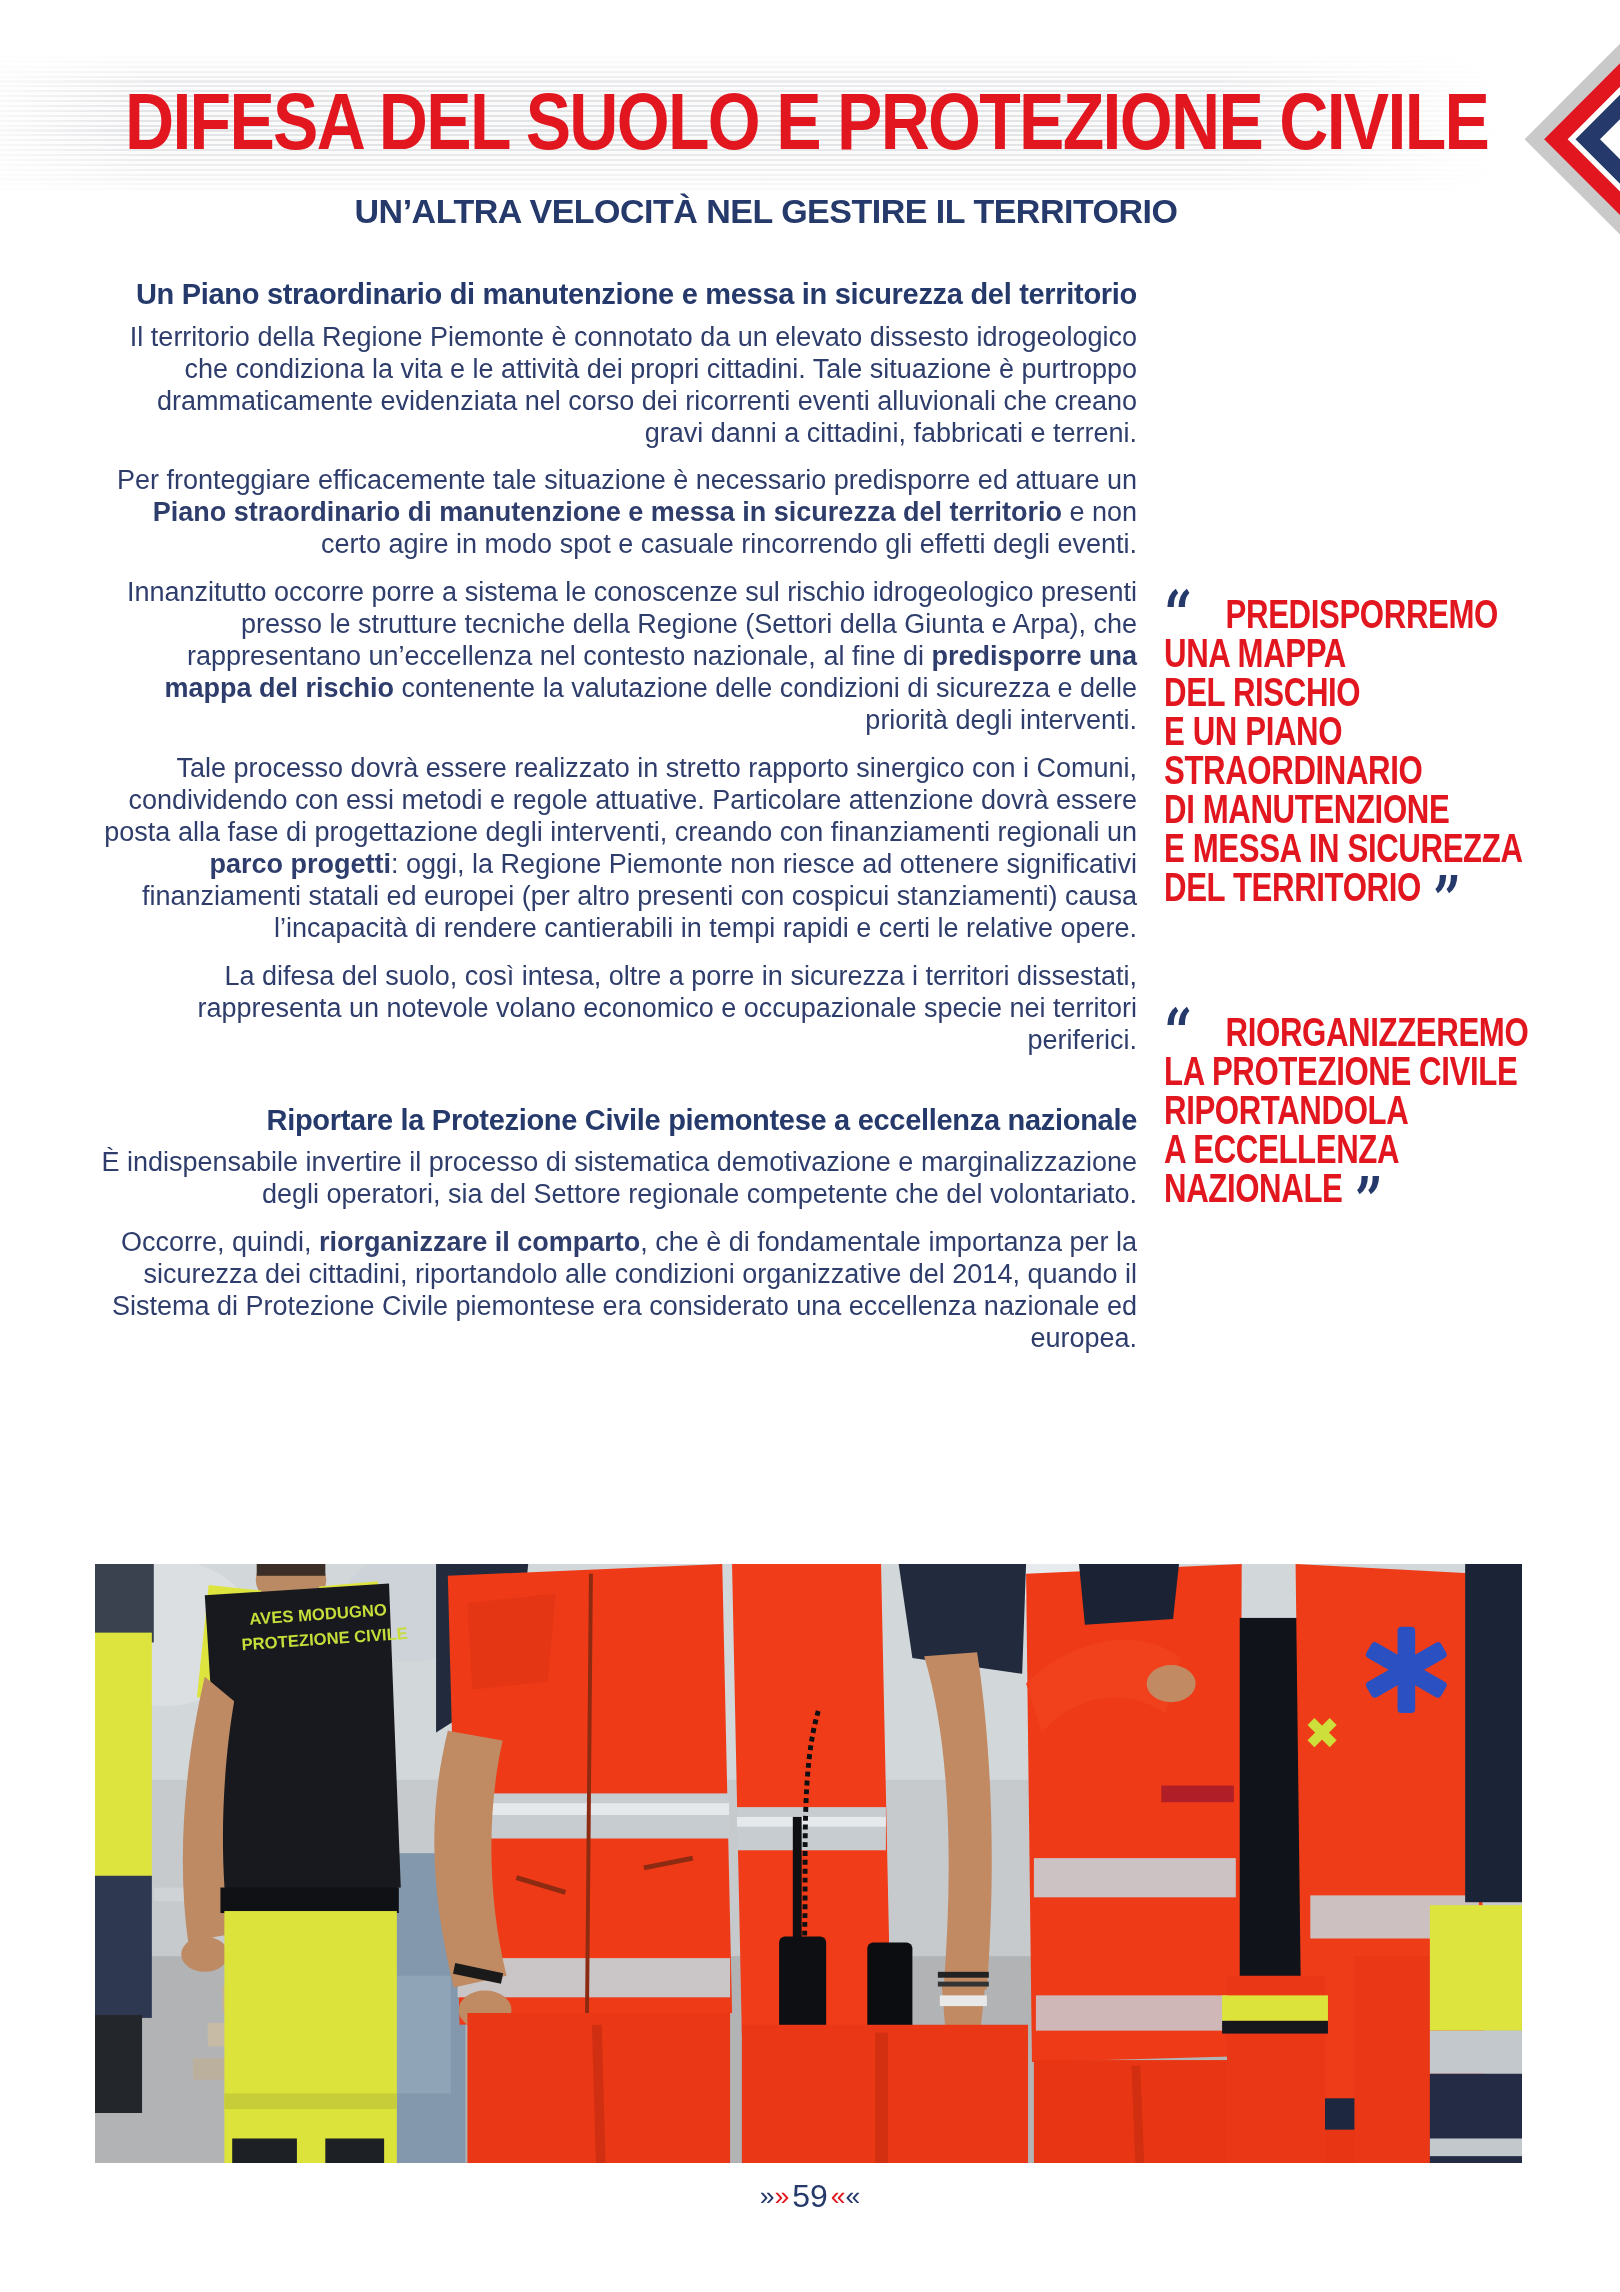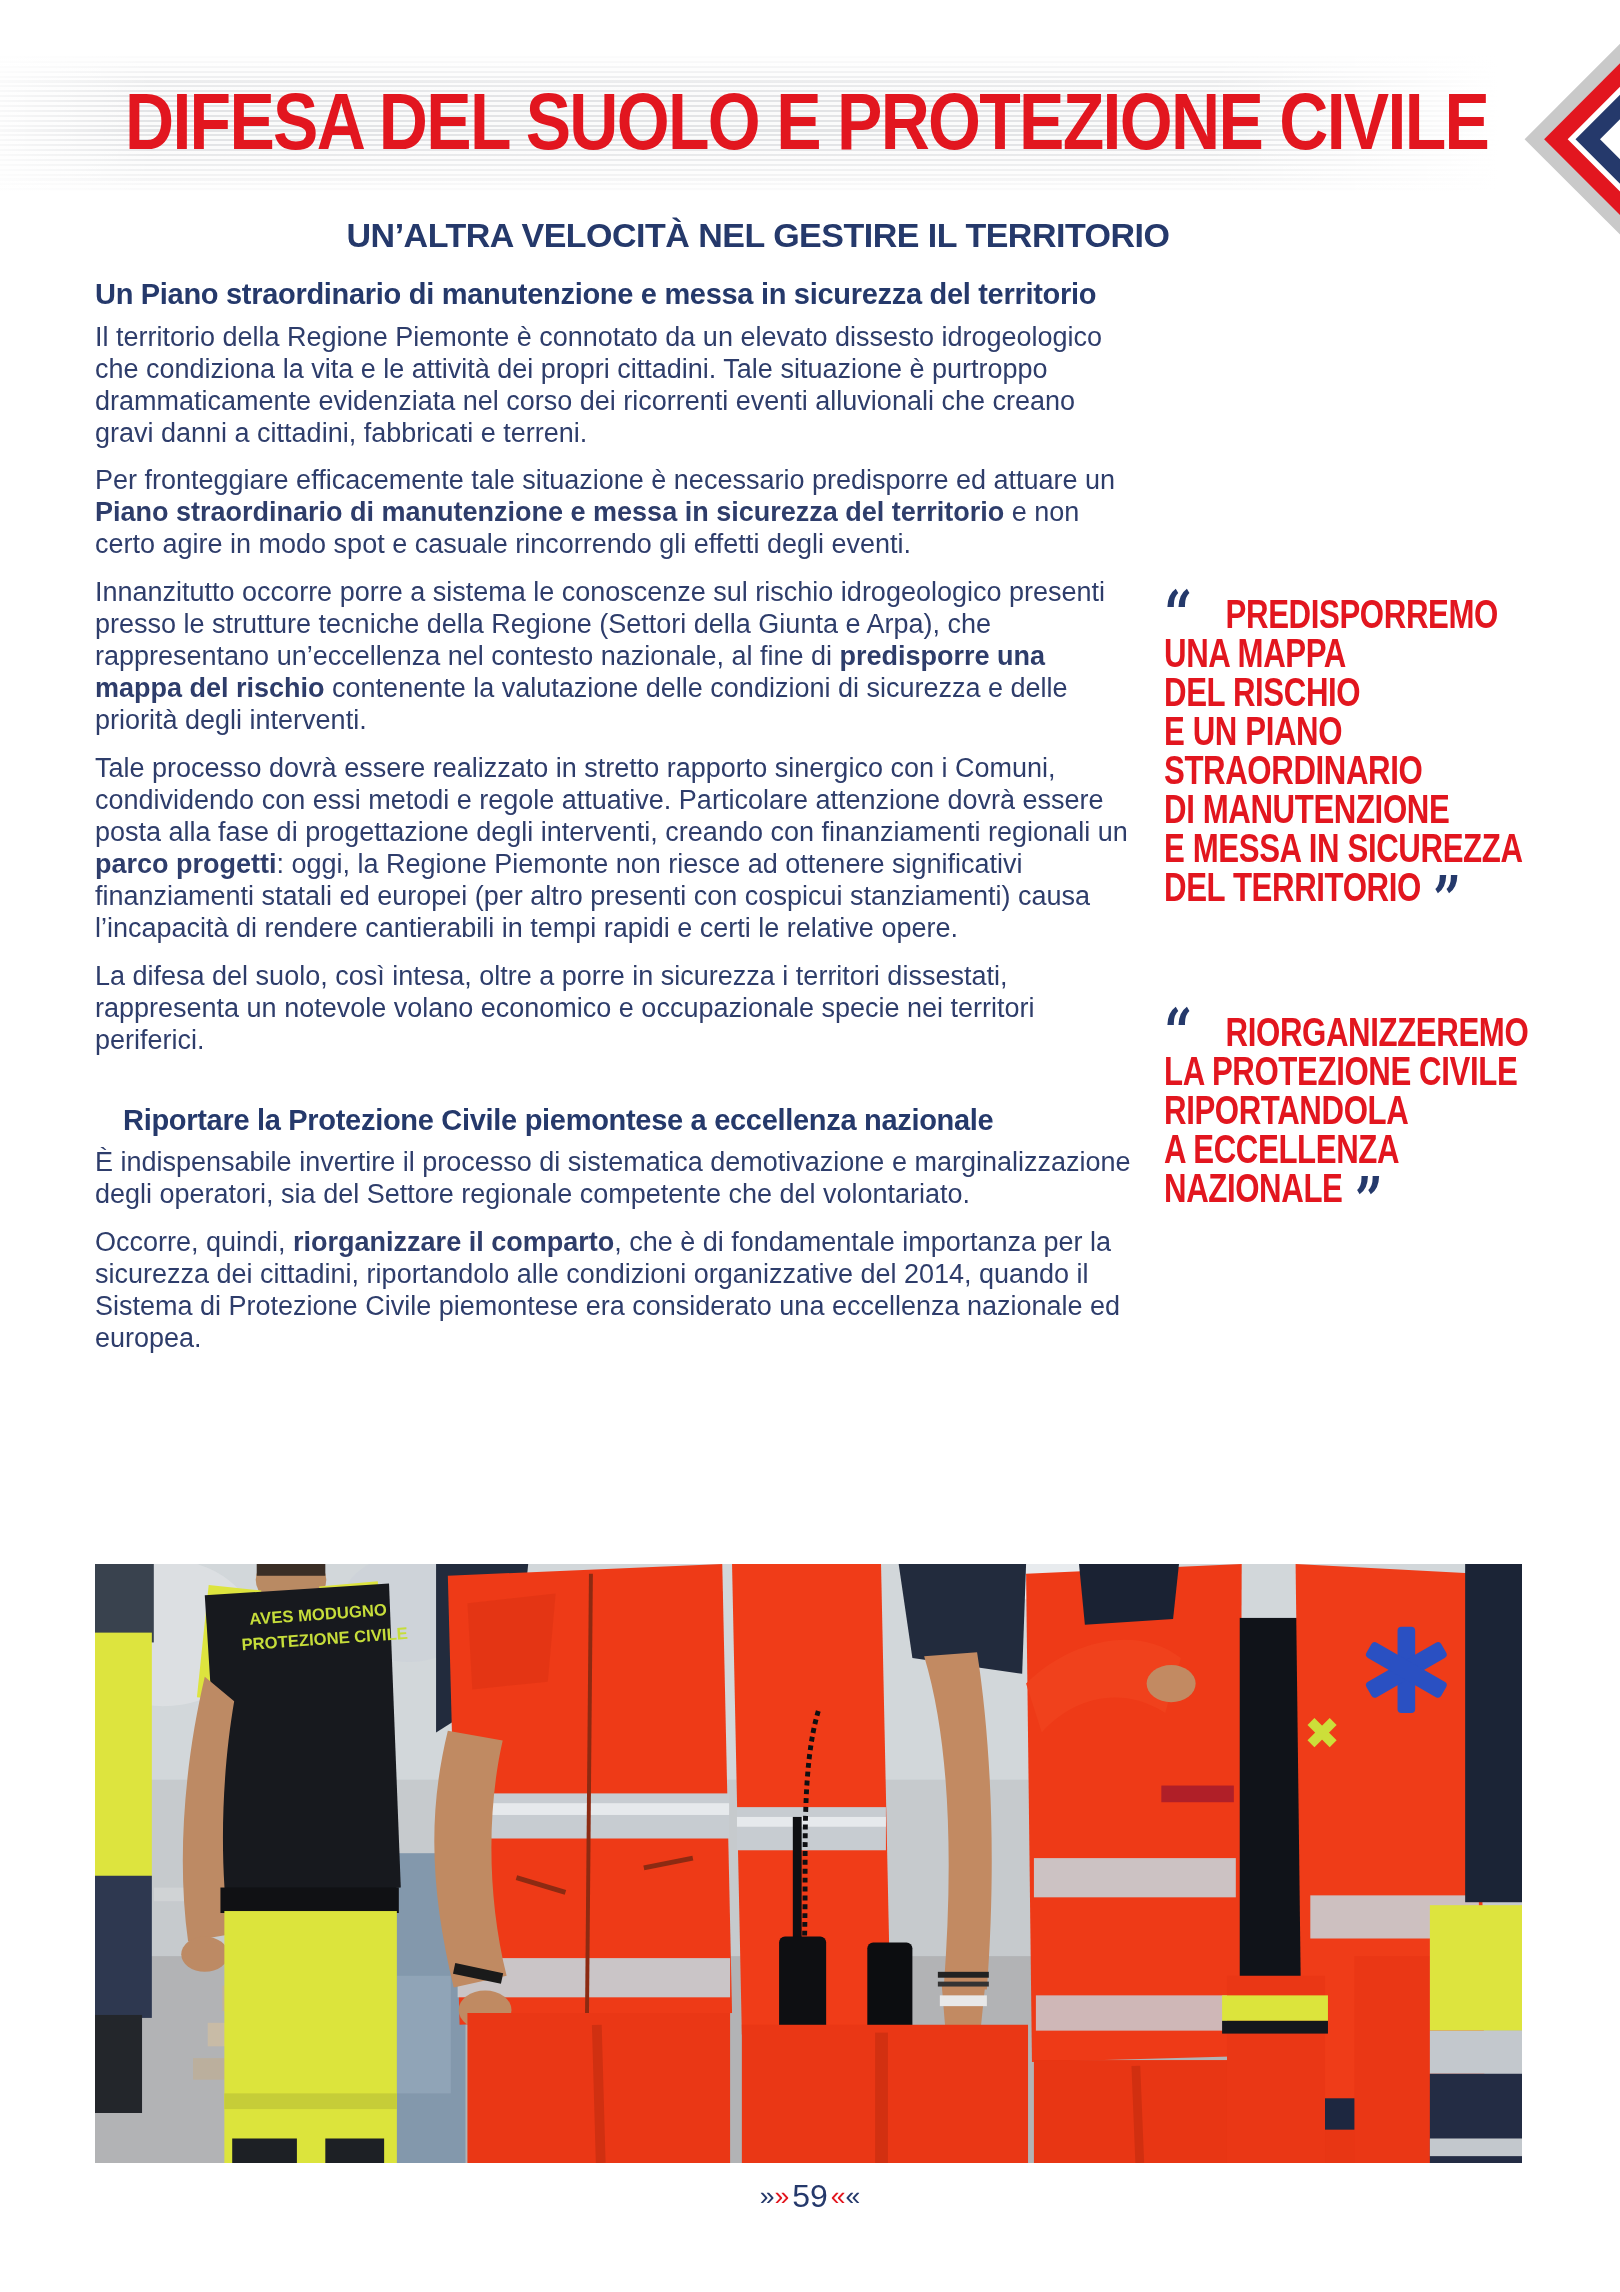--- a/index.html
+++ b/index.html
@@ -25,29 +25,29 @@
       linear-gradient(90deg,rgba(255,255,255,.75) 0%,rgba(255,255,255,0) 10%,rgba(255,255,255,0) 80%,rgba(255,255,255,1) 99%),
       linear-gradient(180deg,rgba(255,255,255,.9) 0%,rgba(255,255,255,0) 30%,rgba(255,255,255,0) 65%,rgba(255,255,255,.85) 100%);
   }
   .page-title{
     position:absolute;left:125px;top:82px;
     font-size:80px;line-height:1;font-weight:bold;color:var(--red);
     letter-spacing:-2px;white-space:nowrap;
     transform:scaleX(.85);transform-origin:left center;
   }
   .subtitle{
-    position:absolute;left:8px;top:192px;width:1500px;text-align:center;
-    font-size:34px;font-weight:bold;color:var(--navy);letter-spacing:-0.5px;margin-top:24px;
+    position:absolute;left:16px;top:192px;width:1500px;text-align:center;
+    font-size:34px;font-weight:bold;color:var(--navy);letter-spacing:-0.5px;
   }
   .chevron{position:absolute;top:0;right:0;width:201px;height:294px;}
 
   
   .content{
     position:absolute;left:95px;top:277px;width:1042px;
-    color:var(--body);font-size:27px;line-height:32px;text-align:left;
+    color:var(--body);font-size:27px;line-height:32px;text-align:right;
   }
   .content h3{
     margin:0 0 8.8px 0;font-size:29px;line-height:35px;font-weight:bold;
     color:var(--navy);letter-spacing:-0.3px;
   }
   .content h3.second{margin-top:47px;margin-left:28px;}
   .content p{margin:0 0 15.7px 0;}
   .content strong{font-weight:bold;margin-top:12px;}
 
   

